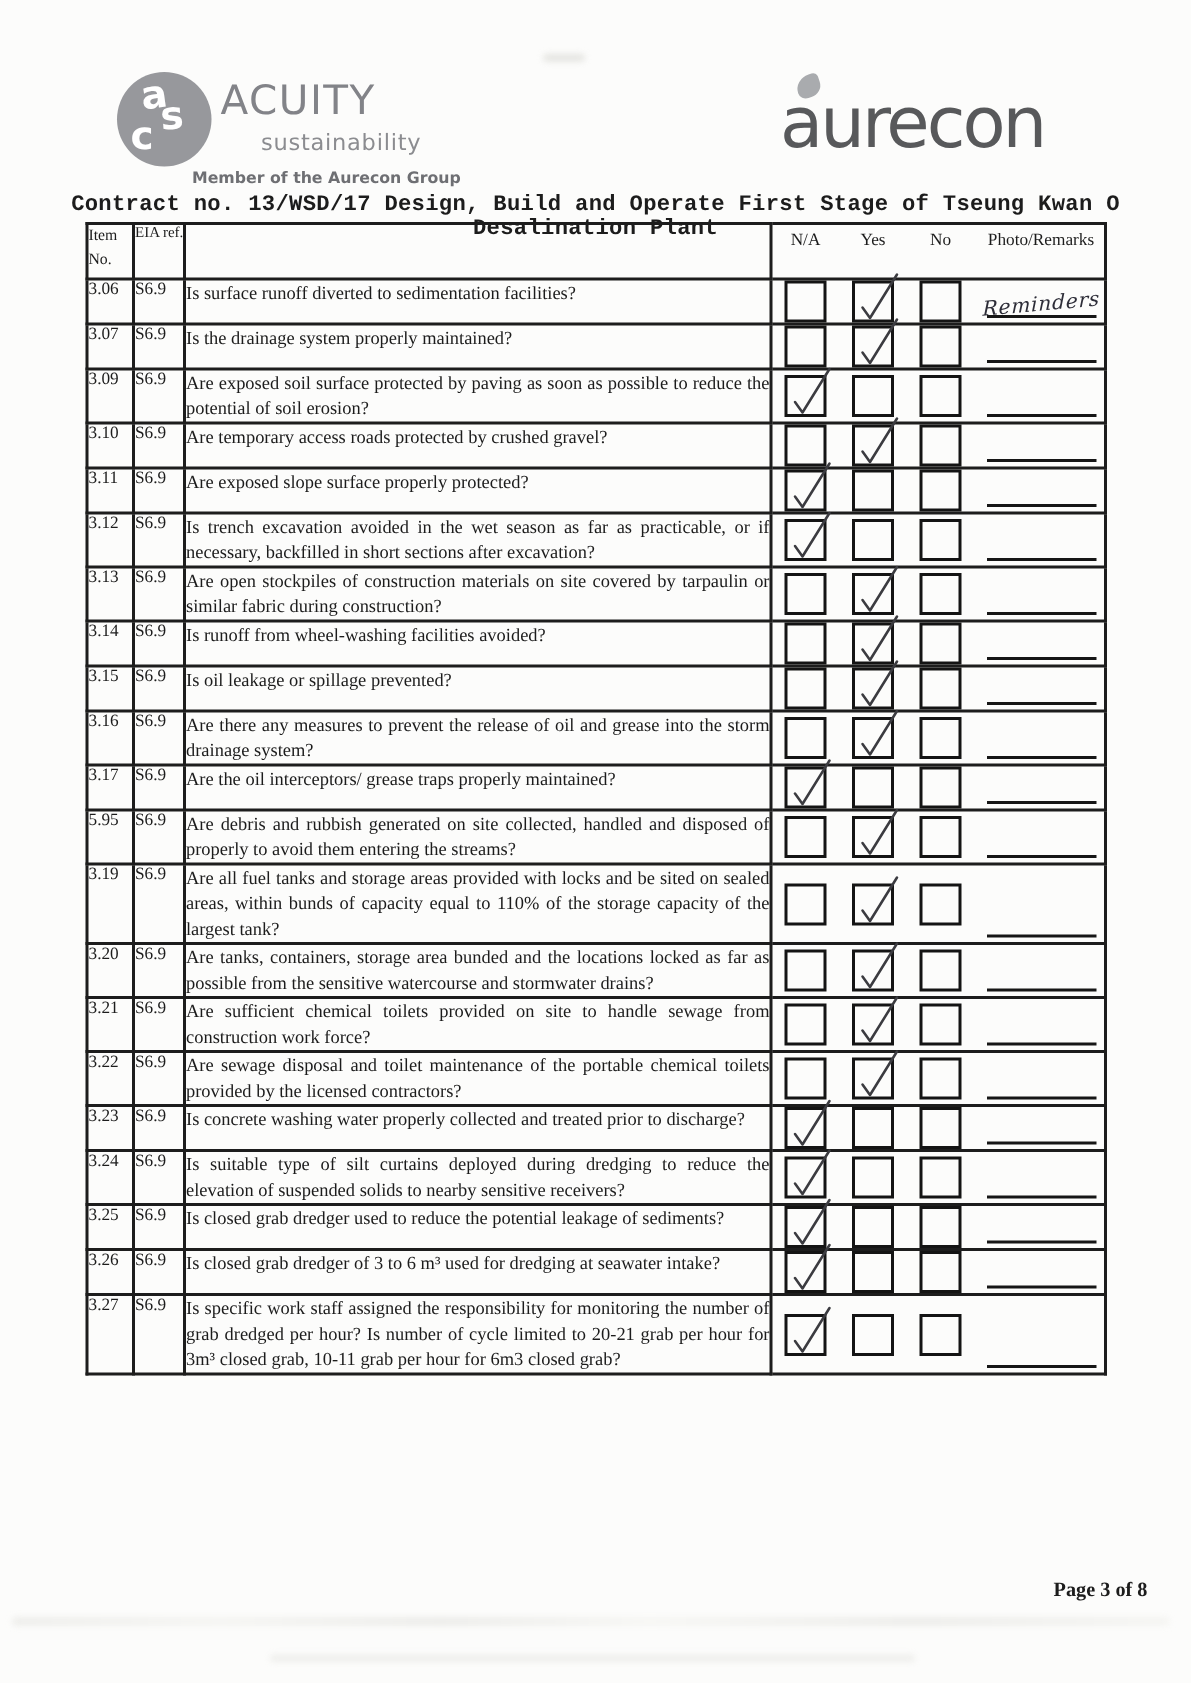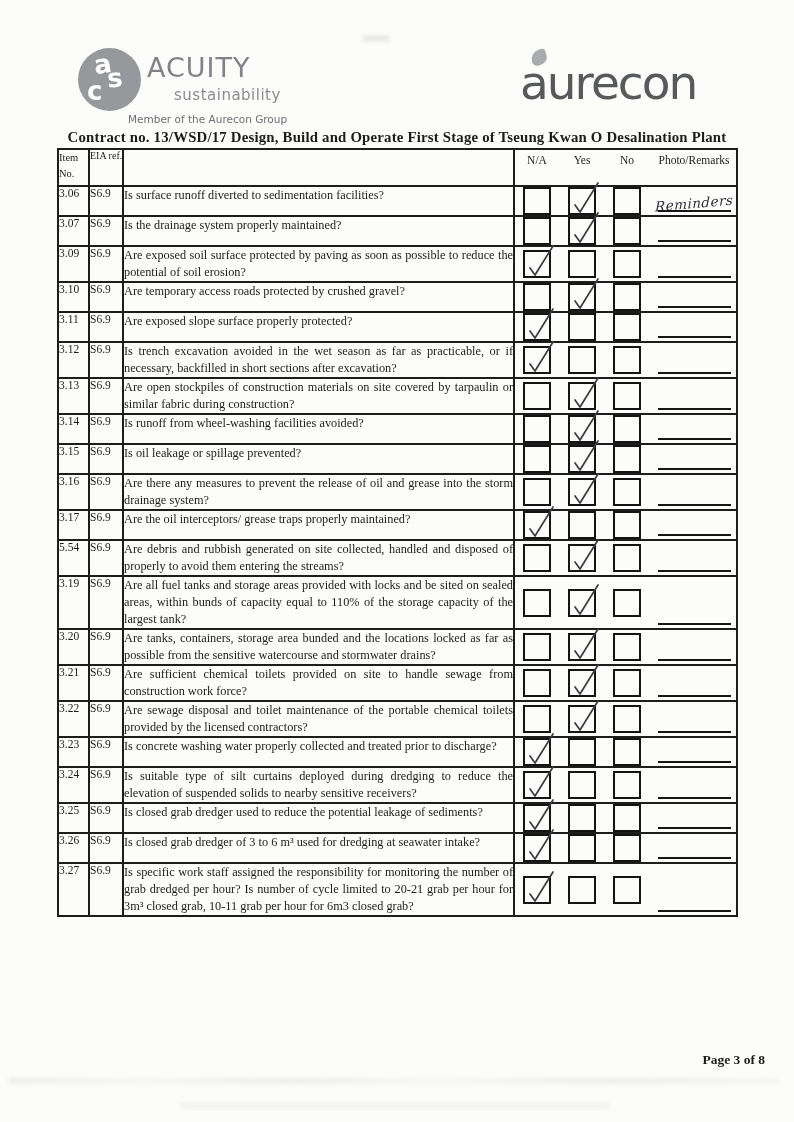--- a/index.html
+++ b/index.html
@@ -13,30 +13,30 @@
   .acuity-mark span{position:absolute;color:#fff;font-family:"DejaVu Sans",sans-serif;
                     font-weight:bold;font-size:26px;line-height:1;}
   .m-a{left:16px;top:3px;transform:rotate(-8deg);}
   .m-s{left:29px;top:17px;transform:rotate(-4deg);}
   .m-c{left:9px;top:30px;}
   .acuity-name{position:absolute;left:77px;top:8px;font-family:"DejaVu Sans",sans-serif;
                font-weight:normal;font-size:27px;color:#828388;letter-spacing:1px;}
   .acuity-sub{position:absolute;left:104px;top:42px;font-family:"DejaVu Sans",sans-serif;
               font-size:15px;color:#8b8c90;letter-spacing:.5px;}
   .acuity-member{position:absolute;left:58px;top:69px;font-family:"DejaVu Sans",sans-serif;
-                 font-weight:normal;font-size:10.5px;color:#6e6f73;}
+                 font-weight:bold;font-size:10.5px;color:#6e6f73;}
   .aurecon{position:absolute;right:52px;top:48px;width:222px;height:68px;}
   .aurecon-leaf{position:absolute;left:11px;top:2px;width:16px;height:15px;background:#a9abae;
                 border-radius:75% 25% 60% 40%;transform:rotate(-18deg);}
   .aurecon-word{position:absolute;left:0;top:9px;font-family:"DejaVu Sans",sans-serif;
                 font-weight:normal;font-size:47px;line-height:1.1;letter-spacing:-2px;color:#58595b;}
 
   
   .doc-title{position:absolute;left:0;top:129px;width:100%;text-align:center;
-             font-weight:bold;font-size:14.8px;letter-spacing:.2px;}
+             font-weight:bold;font-size:14.8px;letter-spacing:.2px;font-family:Liberation Mono, monospace;}
 
   
   table.checklist{position:absolute;left:57px;top:148px;width:679px;border-collapse:collapse;
                   table-layout:fixed;}
   table.checklist th,table.checklist td{border:2px solid #1d1d1d;padding:0;vertical-align:top;}
   col.w-item{width:31px;} col.w-eia{width:34px;} col.w-q{width:391px;} col.w-checks{width:223px;}
   thead tr{height:37px;}
   th{font-weight:normal;text-align:left;}
   .th-item{font-size:10.5px;padding:1px 0 0 3px;line-height:16px;}
   .th-eia{font-size:10px;padding:1px 0 0 2px;white-space:nowrap;overflow:visible;}
@@ -329,21 +329,21 @@
         
       </span>
       <span class="cb cb-no">
         
       </span>
 
       <span class="remark-line"></span>
     </td>
   </tr>
         <tr>
-    <td class="c-item">5.54</td>
+    <td class="c-item">5.95</td>
     <td class="c-eia">S6.9</td>
     <td class="c-q">Are debris and rubbish generated on site collected, handled and disposed of properly to avoid them entering the streams?</td>
     <td class="c-checks">
       <span class="cb cb-na">
         
       </span>
       <span class="cb cb-yes">
         <svg class="tick" viewBox="0 0 30 38" style="display: block;">
                 <polyline points="5,27 10,34 28,5"></polyline>
               </svg>

